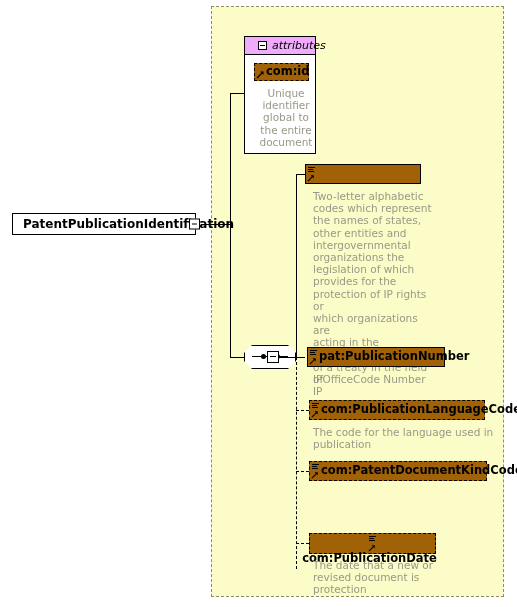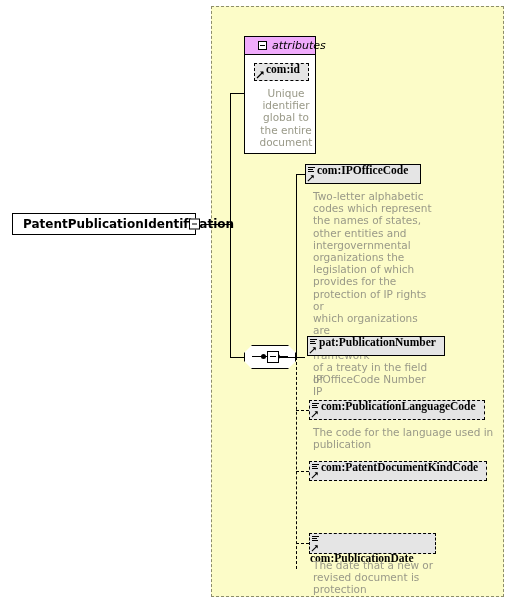--- a/index.html
+++ b/index.html
@@ -48,24 +48,23 @@
     width:9px;height:9px;border:1px solid #000;background:#fff;
     position:relative;flex:0 0 auto;box-sizing:border-box;
   }
   .expander:before{
     content:"";position:absolute;left:1px;right:1px;top:3px;height:1px;background:#000;
   }
 
   
   .node{
     position:absolute;box-sizing:border-box;
-    background:#e5e5e5;
-    display:flex;
+    background:#a16207;
+    display:flex;align-items:center;
     white-space:nowrap;
-    font-family:Liberation Serif, serif;
   }
   .node.solid{border:1px solid #000;}
   .node.dashed{border:1px dashed #000;}
   .node-wrap{position:absolute;}
   .node-wrap:after{
     content:"";position:absolute;left:4px;top:4px;width:100%;height:100%;
     background:#b5b5b5;z-index:-1;
   }
   .node-label{
     font-size:11.5px;font-weight:bold;color:#000;padding:0 6px 0 0;
@@ -209,38 +208,37 @@
         <span class="lines">
             <i></i>
             <i></i>
             <i></i>
           </span>
         <svg class="arrow" viewBox="0 0 9 9">
           <path d="M1 8 L7 2" stroke="#000" stroke-width="1.2" fill="none"></path>
           <path d="M7.5 1.5 L7.5 5 L4 1.5 Z" fill="#000"></path>
         </svg>
       </span>
-      <span class="node-label">com:IPOfficeCode</span>
     </div>
   </div>
   <div class="desc" style="left:313px;top:190px;width:124px;">Two-letter alphabetic
 codes which represent
 the names of states,
 other entities and
 intergovernmental
 organizations the
 legislation of which
 provides for the
 protection of IP rights or
 which organizations are
 acting in the framework
 of a treaty in the field of
 IP</div>
 
-  <div class="node-wrap" style="left:307px;top:336px;width:114px;height:20px;">
+  <div class="node-wrap" style="left:307px;top:347px;width:114px;height:20px;">
     <div class="node solid" style="left:0;top:0;width:138px;height:20px;">
       <span class="glyph">
         <span class="lines">
             <i></i>
             <i></i>
             <i></i>
           </span>
         <svg class="arrow" viewBox="0 0 9 9">
           <path d="M1 8 L7 2" stroke="#000" stroke-width="1.2" fill="none"></path>
           <path d="M7.5 1.5 L7.5 5 L4 1.5 Z" fill="#000"></path>

